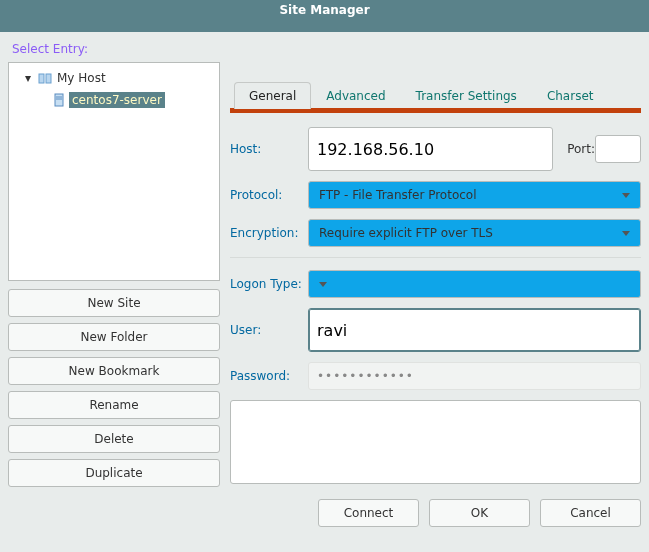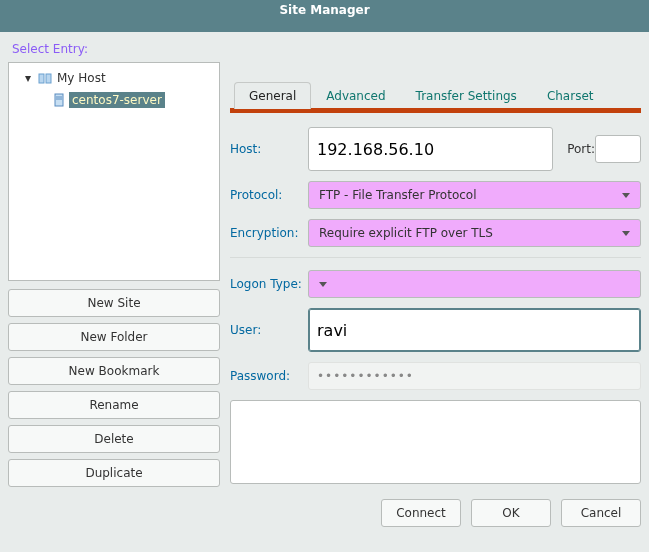--- a/index.html
+++ b/index.html
@@ -21,28 +21,28 @@
   .tabs { display: flex; border-bottom: 5px solid #c2410c; padding-left: 4px; margin-top: 20px; }
   .tab { padding: 6px 14px 6px 14px; color: #0f766e; cursor: pointer; border: 1px solid transparent; border-bottom: none; margin-bottom: -1px; }
   .tab.active { background: #e8eceb; border-color: #c6c9c7; border-top-left-radius: 4px; border-top-right-radius: 4px; color: #222; }
   .form { padding-top: 14px; }
   .form-row { display: flex; align-items: center; margin-bottom: 10px; }
   .form-label { width: 78px; color: #0369a1; }
   .text-input { flex: 1; height: 44px; border: 1px solid #b8bcba; border-radius: 3px; padding: 0 8px; background: #fff; font-size: 16px; outline: none; }
   .text-input.focused { border-color: #5a828a; box-shadow: 0 0 0 1px #5a828a inset; }
   .port-label { width: 32px; margin-left: 10px; }
   .port-input { width: 46px; height: 28px; border: 1px solid #b8bcba; border-radius: 3px; background: #fff; }
-  .select { flex: 1; height: 28px; border: 1px solid #b8bcba; border-radius: 3px; background: #f0abfc; display: flex; align-items: center; justify-content: space-between; padding: 0 10px; cursor: pointer; }
+  .select { flex: 1; height: 28px; border: 1px solid #b8bcba; border-radius: 3px; background: #0ea5e9; display: flex; align-items: center; justify-content: space-between; padding: 0 10px; cursor: pointer; }
   .select-arrow { border-left: 4px solid transparent; border-right: 4px solid transparent; border-top: 5px solid #555; }
   .password-dots { color: #888; letter-spacing: 1px; padding-left: 8px;}
   .divider { height: 1px; background: #d7dbd9; margin: 8px 0 12px 0; }
   .comments-label { margin-bottom: 6px; margin-top: 44px; }
   .comments-box { width: 100%; height: 84px; border: 1px solid #b8bcba; border-radius: 3px; background: #fff; resize: none; }
   .bottom-row { display: flex; justify-content: flex-end; gap: 10px; margin-top: 12px; }
-  .bottom-row .btn { width: 80px; }
+  .bottom-row .btn { width: 101px; }
   .icon-sites svg, .icon-server svg { display: block; }
   .password-field { flex:1; height:28px; border:1px solid #e0e2e0; border-radius:3px; background:#f1f3f2; display:flex; align-items:center; }
 </style>
 </head>
 <body>
 
 <div class="titlebar">Site Manager</div>
 
 <div class="content">
   <div class="select-entry-label">Select Entry:</div>

